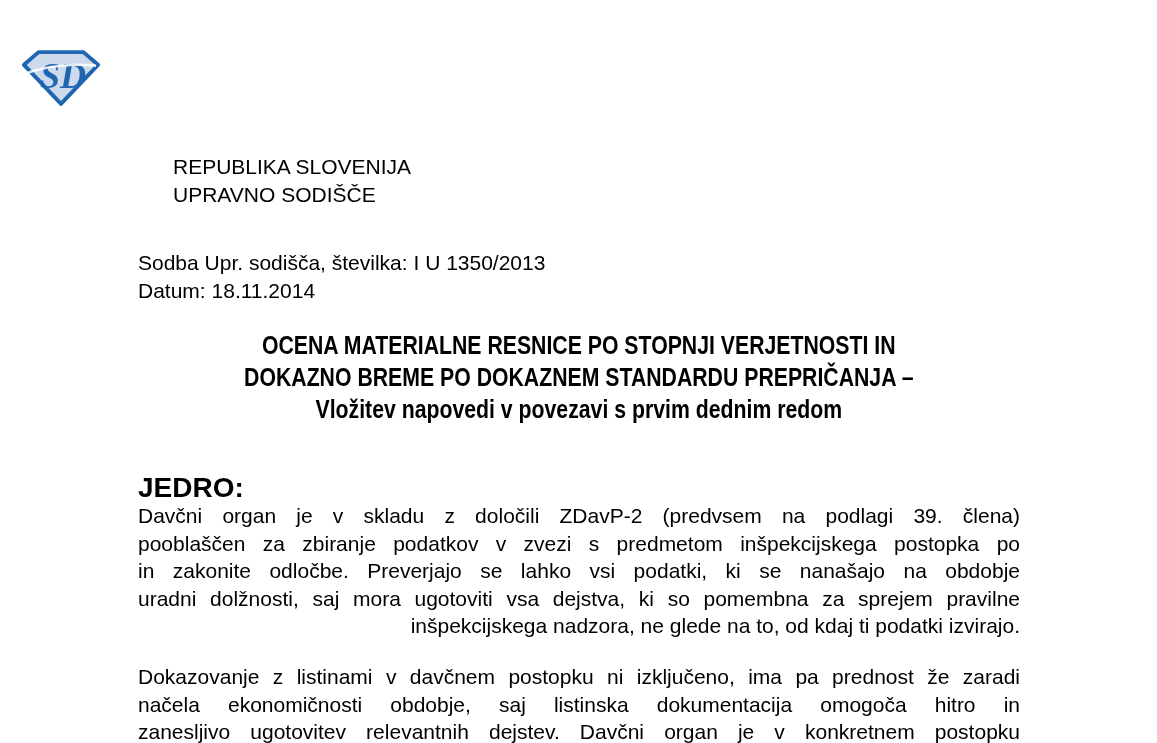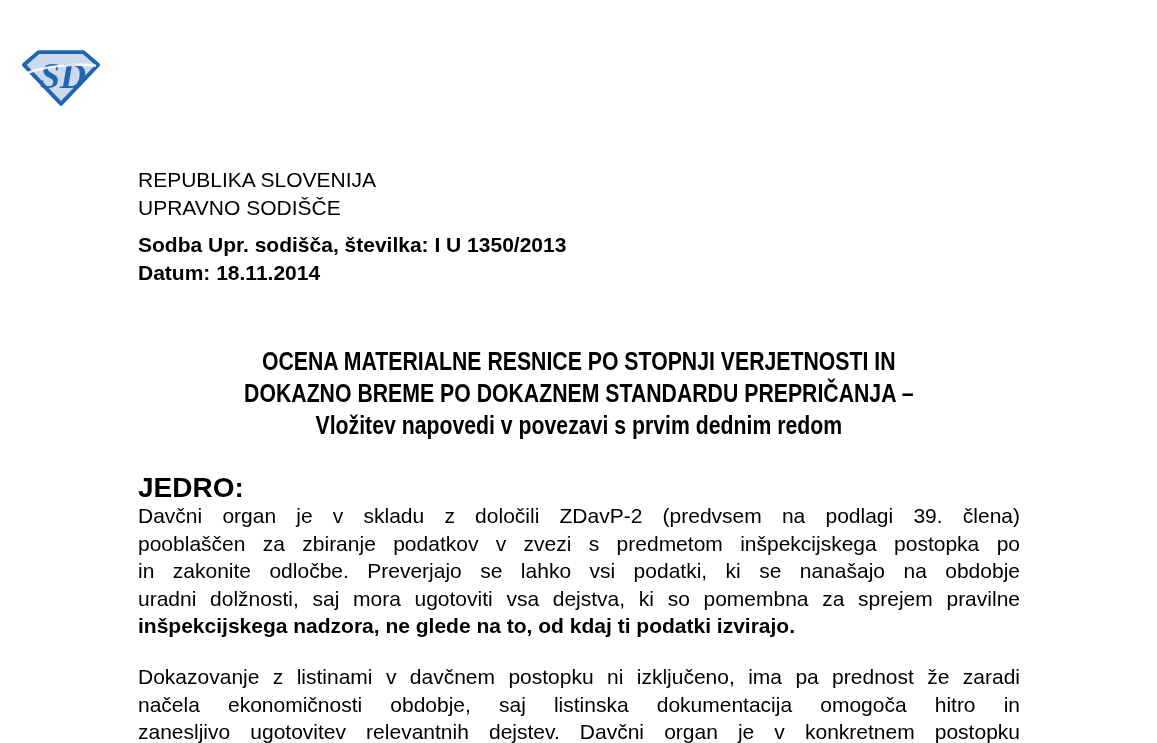--- a/index.html
+++ b/index.html
@@ -21,38 +21,37 @@
     top: 49px;
     width: 78px;
     height: 57px;
   }
   .col {
     position: absolute;
     left: 138px;
     width: 882px;
   }
   .header-block {
-    top: 166px;
+    top: 153px;
     font-size: 21px;
     line-height: 28px;
+    margin-left: 35px;
   }
   .case-block {
-    top: 231px;
+    top: 249px;
     font-size: 21px;
     line-height: 27.5px;
-    font-weight: bold;
   }
   .title-block {
     top: 329px;
     text-align: center;
     font-weight: bold;
     font-size: 25px;
     line-height: 32px;
     letter-spacing: 0;
-    margin-top: 16px;
   }
   .title-line { white-space: nowrap; }
   .title-line > span {
     display: inline-block;
     transform: scaleX(0.85);
     transform-origin: 50% 50%;
   }
   .jedro-label {
     top: 474px;
     font-size: 28px;
@@ -63,22 +62,21 @@
     font-size: 21px;
     line-height: 27.5px;
   }
   .p1 { top: 502px; }
   .p2 { top: 663px; }
   .jline {
     text-align: justify;
     text-align-last: justify;
   }
   .jlast {
-    text-align: left;
-    font-weight: bold;
+    text-align: right;
   }
 </style>
 </head>
 <body>
 
 <svg class="logo" viewBox="0 0 80 58" aria-hidden="true">
   <polygon points="2,16 17,3 63,3 78,16 40,56" stroke-width="4" stroke-linejoin="round" fill="#cdd9ec" stroke="#2065b0"></polygon>
   <text x="42" y="40" font-size="37" font-weight="bold" font-style="italic" text-anchor="middle" font-family="Liberation Serif, DejaVu Serif, serif" fill="#2065b0">SD</text>
   <path d="M 4,25 C 20,18 55,14 76,17" stroke="#ffffff" stroke-width="2.5" fill="none" opacity="0.85"></path>
 </svg>

